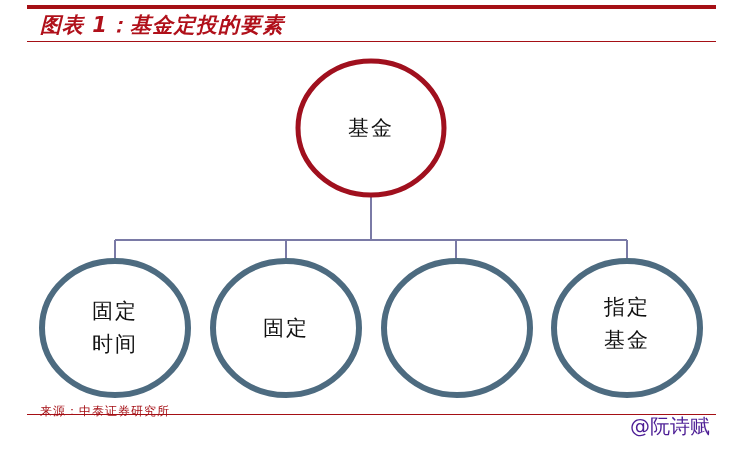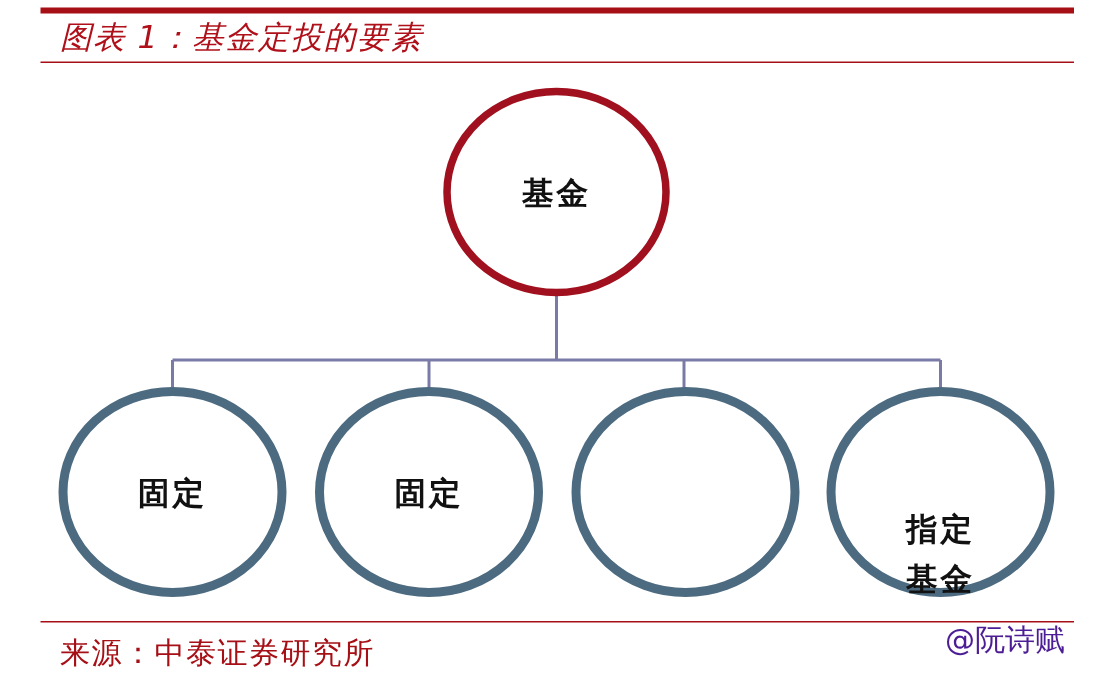--- a/index.html
+++ b/index.html
@@ -1,28 +1,28 @@
 <!DOCTYPE html>
 <html><head>
 <meta charset="utf-8">
 <style>
   html, body { margin:0; padding:0; background:#ffffff; }
   body { width:743px; height:449px; position:relative; overflow:hidden;
          font-family:"DejaVu Serif","Liberation Serif",serif; }
   .top-bar { position:absolute; left:27px; top:5px; width:689px; height:4px; background:#a50f15; }
-  .title { position:absolute; left:40px; top:11px; font-size:21px; font-weight:normal; font-style:italic;
+  .title { position:absolute; left:40px; top:11px; font-size:21px; font-weight:bold; font-style:italic;
            color:#b0101a; letter-spacing:1px; font-family:"DejaVu Sans","Liberation Sans",sans-serif; }
   .title-line { position:absolute; left:27px; top:41px; width:689px; height:1px; background:#a50f15; }
   .footer-line { position:absolute; left:27px; top:414px; width:689px; height:1px; background:#a50f15; }
-  .source { position:absolute; left:40px; top:422px; font-size:20px; color:#a50f15; letter-spacing:1px; }
+  .source { position:absolute; left:40px; top:403px; font-size:12px; color:#a50f15; letter-spacing:1px; }
   .watermark { position:absolute; left:630px; top:413px; font-size:20px; color:#4c1d95;
                font-family:"DejaVu Sans","Liberation Sans",sans-serif; }
   svg.diagram { position:absolute; left:0; top:0; }
   .node { position:absolute; display:flex; flex-direction:column; align-items:center; justify-content:center;
-          font-weight:bold; font-size:21px; line-height:33px; color:#111; letter-spacing:2px; }
+          font-weight:normal; font-size:21px; line-height:33px; color:#111; letter-spacing:2px; }
 </style>
 </head>
 <body>
 
 <div class="top-bar"></div>
 <div class="title">图表 1：基金定投的要素</div>
 <div class="title-line"></div>
 
 <svg class="diagram" width="743" height="449">
 
@@ -44,26 +44,27 @@
     <ellipse cx="627" cy="328" rx="73" ry="67"></ellipse>
   </g>
 </svg>
 
 <div class="node" style="left:298px;top:62px;width:146px;height:132px;">
   <span>基金</span>
 </div>
 
 <div class="node" style="left:42px;top:262px;width:146px;height:132px;">
   <span>固定</span>
+  <span>时间</span>
 </div>
 <div class="node" style="left:213px;top:262px;width:146px;height:132px;">
   <span>固定</span>
 </div>
 <div class="node" style="left:384px;top:262px;width:146px;height:132px;">
 </div>
-<div class="node" style="left:554px;top:270px;width:146px;height:132px;justify-content:flex-end;">
+<div class="node" style="left:554px;top:258px;width:146px;height:132px;">
   <span>指定</span>
   <span>基金</span>
 </div>
 
 <div class="footer-line"></div>
 <div class="source">来源：中泰证券研究所</div>
 <div class="watermark">@阮诗赋</div>
 
 </body></html>

